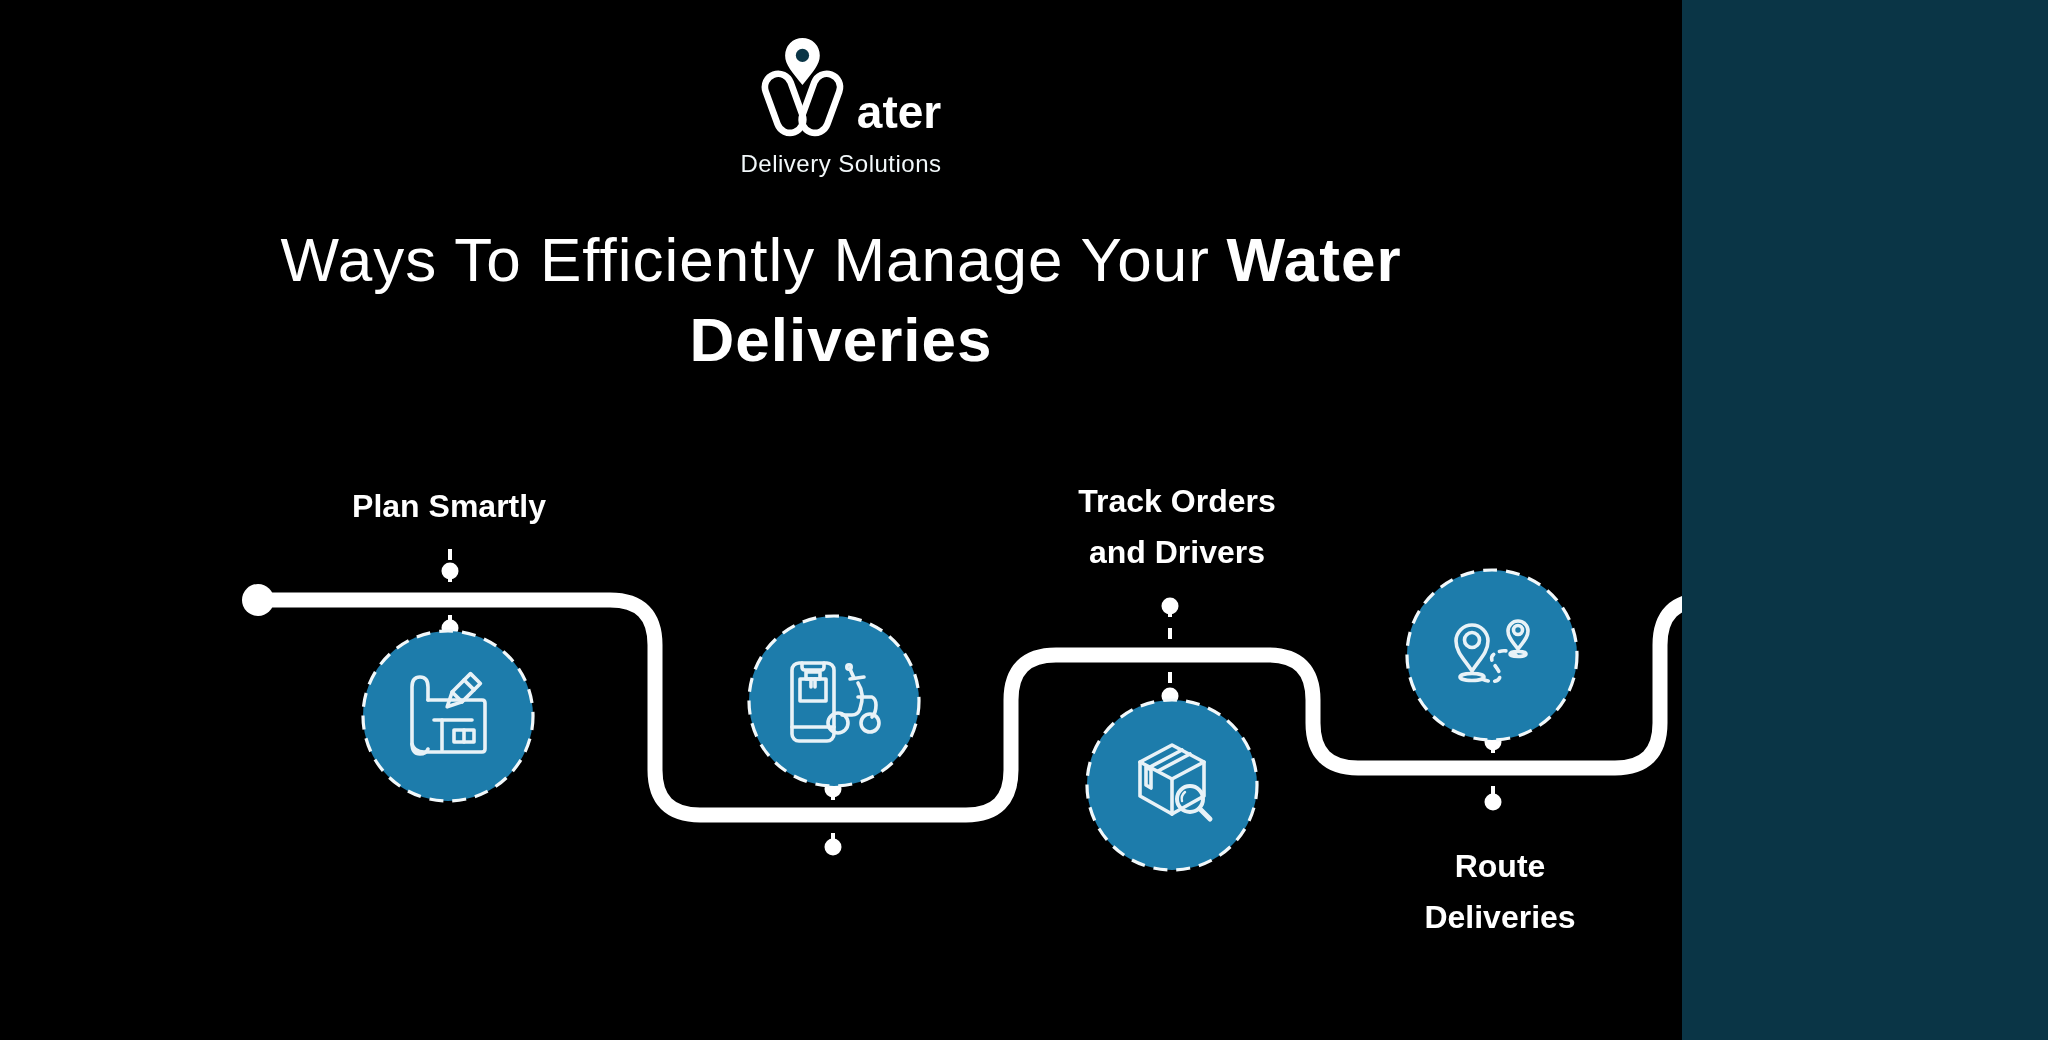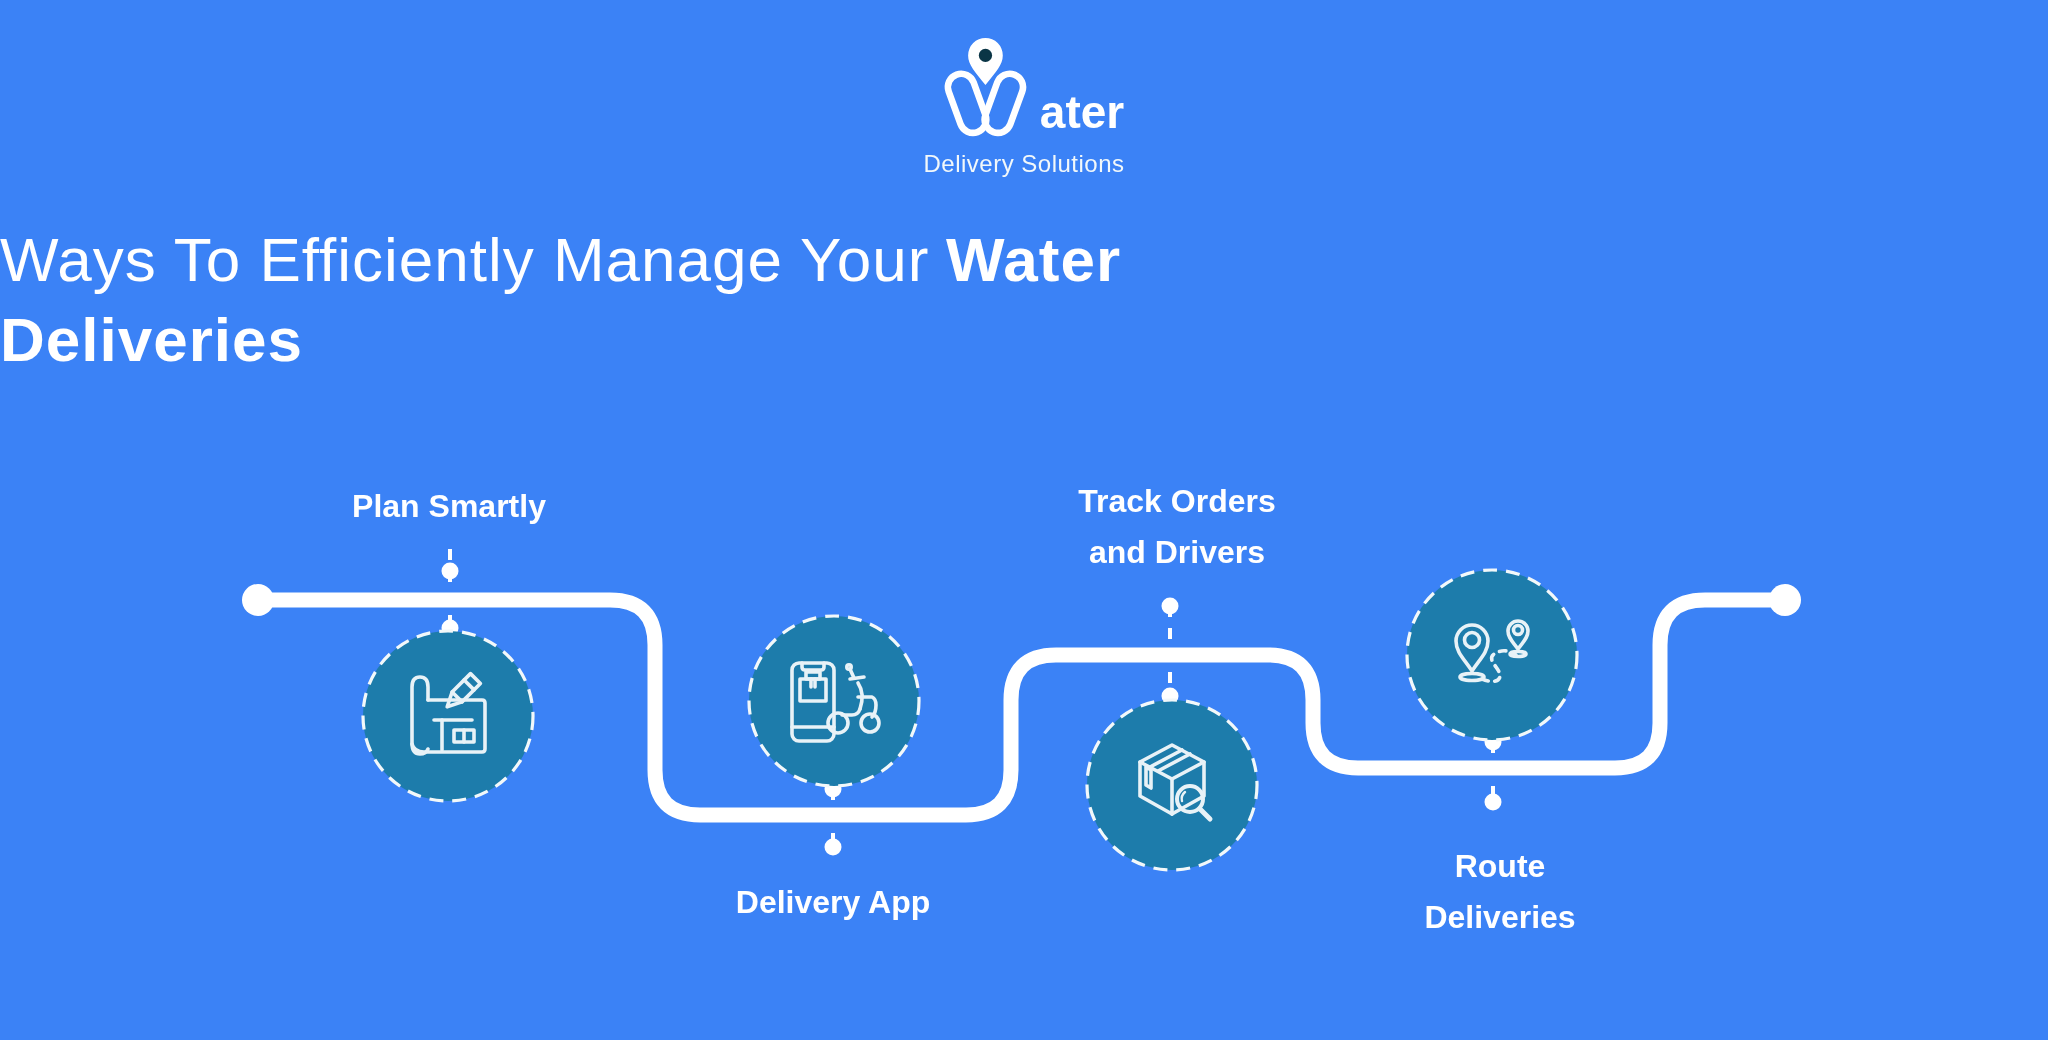--- a/index.html
+++ b/index.html
@@ -1,28 +1,28 @@
 <!DOCTYPE html>
 <html><head>
 <meta charset="utf-8">
 <style>
   html,body{margin:0;padding:0;background:#0a3546;}
   .stage{
-    position:relative;width:2048px;height:1040px;overflow:hidden;
-    background:#3b82f6;font-family:"Liberation Sans",sans-serif;color:#ffffff;
+    position:relative;width:1682px;height:1040px;overflow:hidden;
+    background:#000000;font-family:"Liberation Sans",sans-serif;color:#ffffff;
   }
   
   .logo{position:absolute;top:36px;left:50%;transform:translateX(-50%);
         display:flex;flex-direction:column;align-items:center;}
   .logo-row{display:flex;align-items:flex-end;}
   .logo-mark{width:124px;height:102px;display:block;}
   .logo-word{font-size:46px;font-weight:700;line-height:1;margin-left:-8px;margin-bottom:3px;color:#fff;}
   .logo-tagline{font-size:24px;font-weight:400;margin-top:12px;letter-spacing:0.5px;color:#f2f8fa;}
   
-  .title{position:absolute;left:0;right:0;top:220px;text-align:left;
+  .title{position:absolute;left:0;right:0;top:220px;text-align:center;
          font-size:62px;line-height:80px;font-weight:400;letter-spacing:1px;color:#ffffff;}
   .t-bold{font-weight:700;}
   .t-gap{margin-left:0.27em;}
   
   .flow{position:absolute;left:0;top:0;}
   
   .step-circle{position:absolute;width:190px;height:190px;}
   
   .step-label{position:absolute;transform:translateX(-50%);text-align:center;
               font-size:32px;line-height:51px;font-weight:700;color:#ffffff;white-space:nowrap;}
@@ -116,21 +116,20 @@
       <circle cx="84" cy="70" r="9"></circle>
       <path d="M56,62 H66 Q72,62 74,56"></path>
       <path d="M74,56 C78,44 76,36 72,30"></path>
       <path d="M64,26 L78,24"></path>
       <path d="M68,25 L64,16"></path>
       <circle cx="63" cy="14" r="2.2"></circle>
       <path d="M72,44 H86 Q90,46 90,52 Q90,60 86,64"></path>
     </g>
   </svg>
   <div class="step-label" style="left:833px;top:877px;">
-    <div>Delivery App</div>
   </div>
 
   <div class="step-label" style="left:1177px;top:476px;">
     <div>Track Orders</div>
     <div>and Drivers</div>
   </div>
   <svg class="step-circle" style="left:1077px;top:690px;" viewBox="0 0 190 190">
     <circle cx="95" cy="95" r="85" fill="#1d7cab" stroke="#f2f8fa" stroke-width="3.2" stroke-dasharray="14 9"></circle>
     <g transform="translate(47,47)" fill="none" stroke="#e8f2f7" stroke-width="3.6" stroke-linecap="round" stroke-linejoin="round">
       <path d="M48,8 L80,25 L48,42 L16,25 Z"></path>

